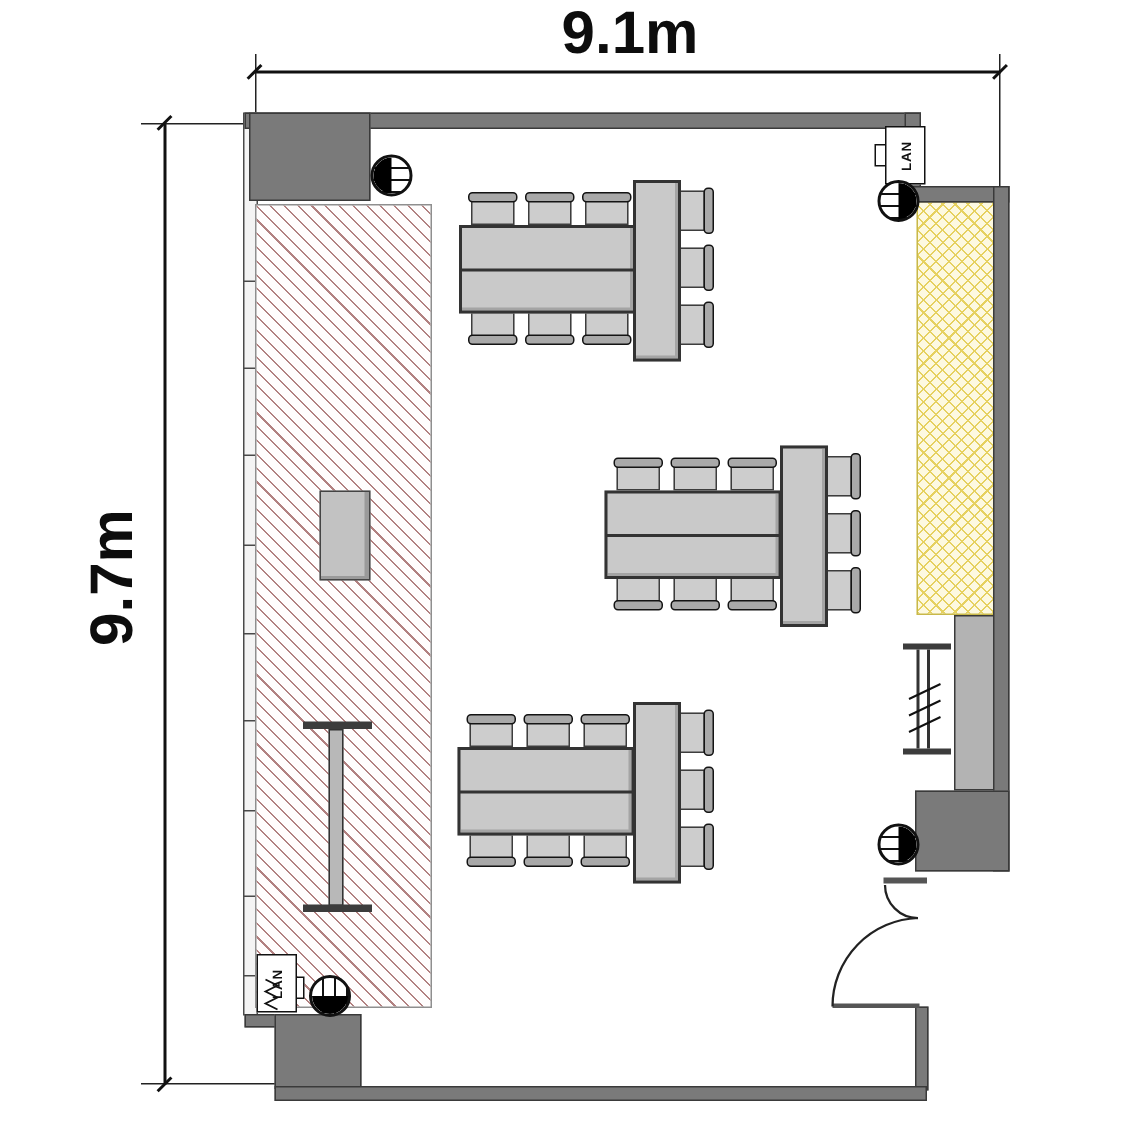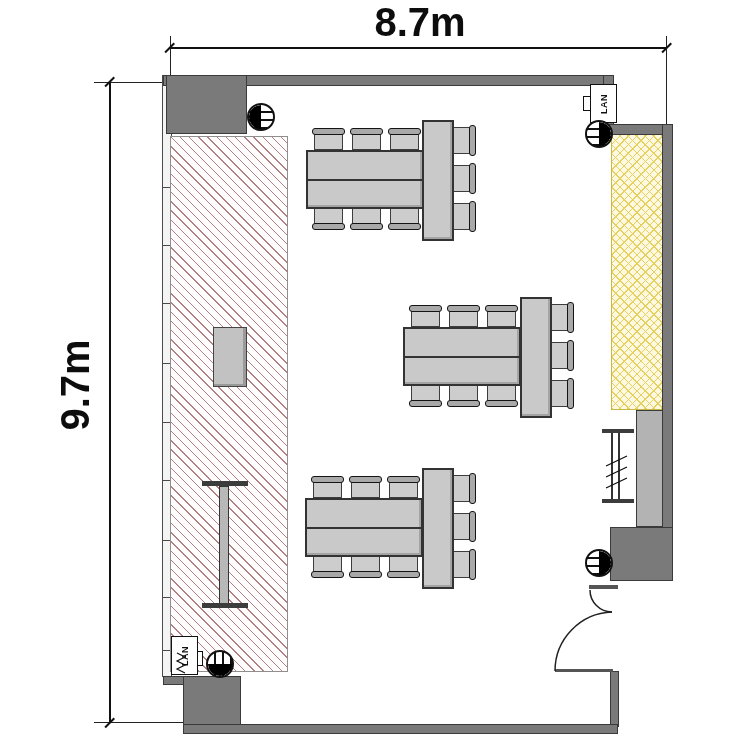--- a/index.html
+++ b/index.html
@@ -47,21 +47,21 @@
   .dim-label{font-weight:bold;color:#0d0d0d;font-size:40px;line-height:1;}
   #dim-top{left:300px;top:2px;width:240px;text-align:center;}
   #dim-left{left:20px;top:355px;width:110px;height:60px;text-align:center;line-height:60px;transform:rotate(-90deg);}
   svg.overlay{position:absolute;left:0;top:0;pointer-events:none;}
 </style>
 </head>
 <body>
 
 <div id="plan">
 
-  <div id="dim-top" class="abs dim-label">8.7m</div>
+  <div id="dim-top" class="abs dim-label">9.1m</div>
   <div id="dim-left" class="abs dim-label">9.7m</div>
 
   <div class="abs dim-line" style="left:170px;top:47px;width:497px;height:1.5px;"></div>
   <div class="abs ext-line" style="left:170px;top:36px;width:1px;height:40px;"></div>
   <div class="abs ext-line" style="left:666px;top:36px;width:1px;height:98px;"></div>
   <div class="abs tick" style="left:163px;top:47px;"></div>
   <div class="abs tick" style="left:660px;top:47px;"></div>
 
   <div class="abs dim-line" style="left:109px;top:82px;width:1.5px;height:641px;"></div>
   <div class="abs ext-line" style="left:94px;top:82px;width:70px;height:1px;"></div>

